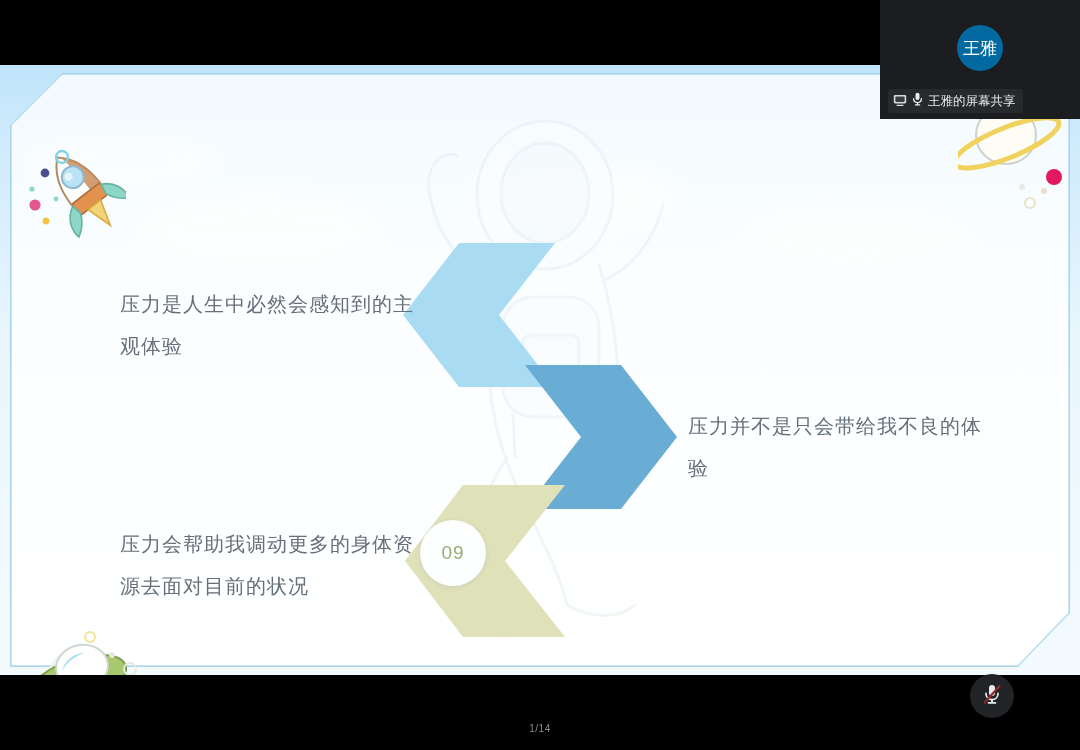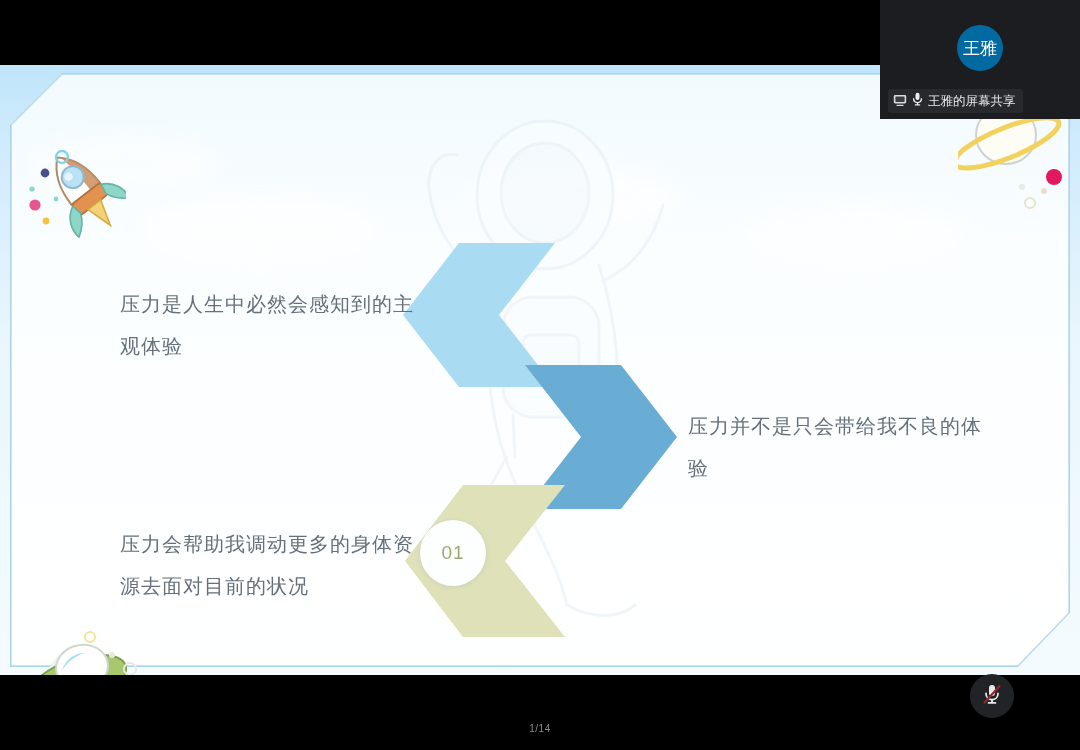--- a/index.html
+++ b/index.html
@@ -171,21 +171,21 @@
         <path d="M0 0 L96 0 L152 72 L96 144 L0 144 L56 72 Z" fill="#6aadd4"></path>
       </svg>
     </div>
 
     <div class="chev" style="left:405px;top:420px;">
       <svg width="160" height="152" viewBox="0 0 160 152">
         <path d="M58 0 L160 0 L100 76 L160 152 L58 152 L0 76 Z" fill="#dfe1b9"></path>
       </svg>
     </div>
 
-    <div class="num-circle" id="c3">01</div>
+    <div class="num-circle" id="c3">09</div>
 
     <div class="btxt" id="t1">压力是人生中必然会感知到的主观体验</div>
     <div class="btxt" id="t2">压力并不是只会带给我不良的体验</div>
     <div class="btxt" id="t3">压力会帮助我调动更多的身体资源去面对目前的状况</div>
   </div>
 
   <div class="pip">
     <div class="pip-avatar">王雅</div>
     <div class="pip-label">
       <span>

